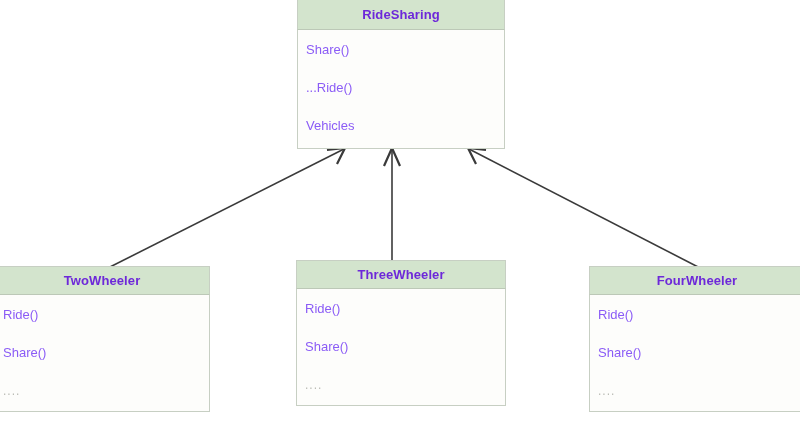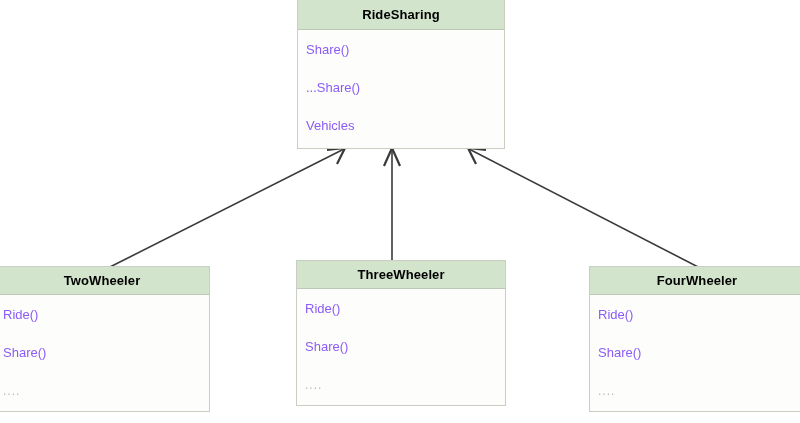--- a/index.html
+++ b/index.html
@@ -39,21 +39,21 @@
   .uml-header {
     box-sizing: border-box;
     background: #d3e4cd;
     border: 1px solid #c7cfc3;
     border-bottom: 1px solid #bcc8b7;
     height: 29px;
     line-height: 28px;
     text-align: center;
     font-size: 13px;
     font-weight: bold;
-    color: #000000;
+    color: #6d28d9;
     letter-spacing: 0.1px;
     margin: -1px -1px 0 -1px;
   }
   .uml-body {
     box-sizing: border-box;
     padding: 10px 0 0 0;
   }
   .uml-row {
     box-sizing: border-box;
     padding: 0 8px;
@@ -120,21 +120,21 @@
     <g>
       <line x1="702" y1="269" x2="469" y2="149" stroke="#3a3a3a" stroke-width="1.6"></line>
       <polyline points="486,150 468,148 476,164" fill="none" stroke="#3a3a3a" stroke-width="2.2" stroke-linecap="butt" stroke-linejoin="miter"></polyline>
     </g>
   </svg>
 
   <div class="uml-class" id="class-ridesharing">
     <div class="uml-header">RideSharing</div>
     <div class="uml-body">
       <div class="uml-row">Share()</div>
-      <div class="uml-row">...Share()</div>
+      <div class="uml-row">...Ride()</div>
       <div class="uml-row">Vehicles</div>
     </div>
   </div>
 
   <div class="uml-class" id="class-twowheeler">
     <div class="uml-header">TwoWheeler</div>
     <div class="uml-body">
       <div class="uml-row">Ride()</div>
       <div class="uml-row">Share()</div>
       <div class="uml-row faint">....</div>

